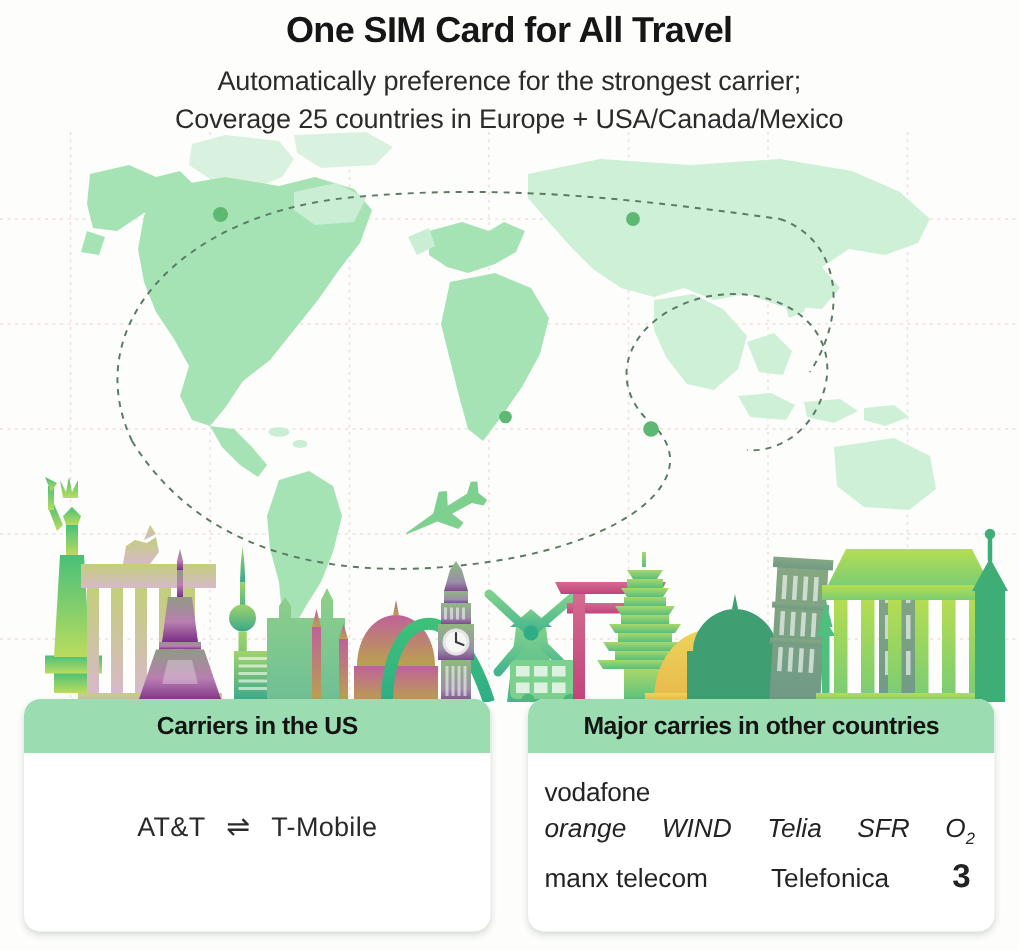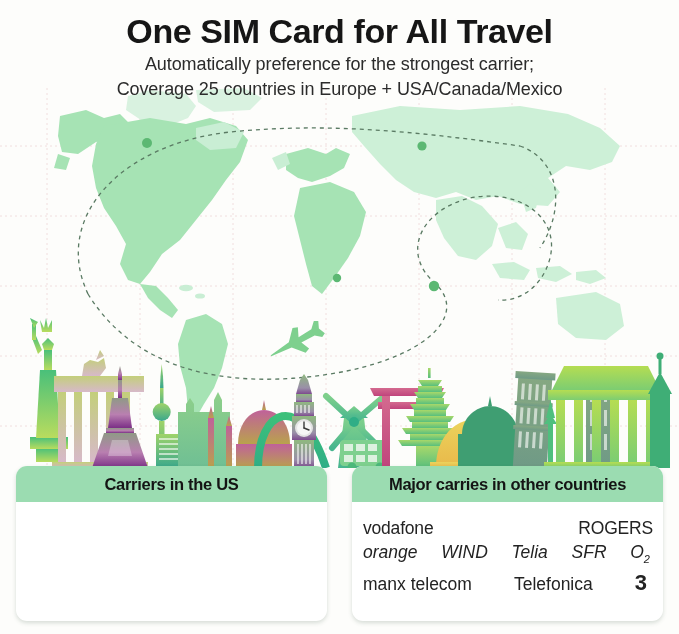--- a/index.html
+++ b/index.html
@@ -7,22 +7,22 @@
   body {
     background:#fdfdfb;
     font-family:"Liberation Sans", sans-serif;
     position:relative;
     color:#1c1c1c;
   }
 
   
   .header { position:absolute; top:0; left:0; width:679px; height:92px;
             text-align:center; z-index:30; }
-  .title { font-size:34px; font-weight:bold; letter-spacing:-0.4px;
-           line-height:38px; padding-top:12px; color:#161616; }
+  .title { font-size:24px; font-weight:bold; letter-spacing:-0.4px;
+           line-height:38px; padding-top:2px; color:#161616; }
   .subtitle { font-size:18px; line-height:21px; color:#2b2b2b;
               padding-top:4px; letter-spacing:-0.1px; }
 
   
   .stage { position:absolute; top:88px; left:0; width:679px; height:380px;
            overflow:hidden; }
   .stage svg { display:block; }
 
   
   .panels { position:absolute; top:466px; left:0; width:679px; height:168px; z-index:40; }
@@ -444,31 +444,37 @@
   </g>
 </svg>
 </div>
 
 <div class="panels">
 
   <div class="panel left">
     <div class="panel-head">
       <span class="panel-head-text">Carriers in the US</span>
     </div>
+    <div class="panel-body">
+      <div class="us-row">
+        <span>AT&amp;T</span>
+        <span class="arrow">⇌</span>
+        <span>T-Mobile</span>
+      </div>
+    </div>
   </div>
 
   <div class="panel right">
     <div class="panel-head">
       <span class="panel-head-text">Major carries in other countries</span>
     </div>
     <div class="panel-body">
       <div class="carriers">
         <div class="c-row r1">
           <span class="c-item">vodafone</span>
-          <span class="c-item">ROGERS</span>
         </div>
         <div class="c-row r2">
           <span class="c-item">orange</span>
           <span class="c-item">WIND</span>
           <span class="c-item">Telia</span>
           <span class="c-item">SFR</span>
           <span class="c-item sub"><span>O</span><sub>2</sub></span>
         </div>
         <div class="c-row r3">
           <span class="c-item">manx telecom</span>

